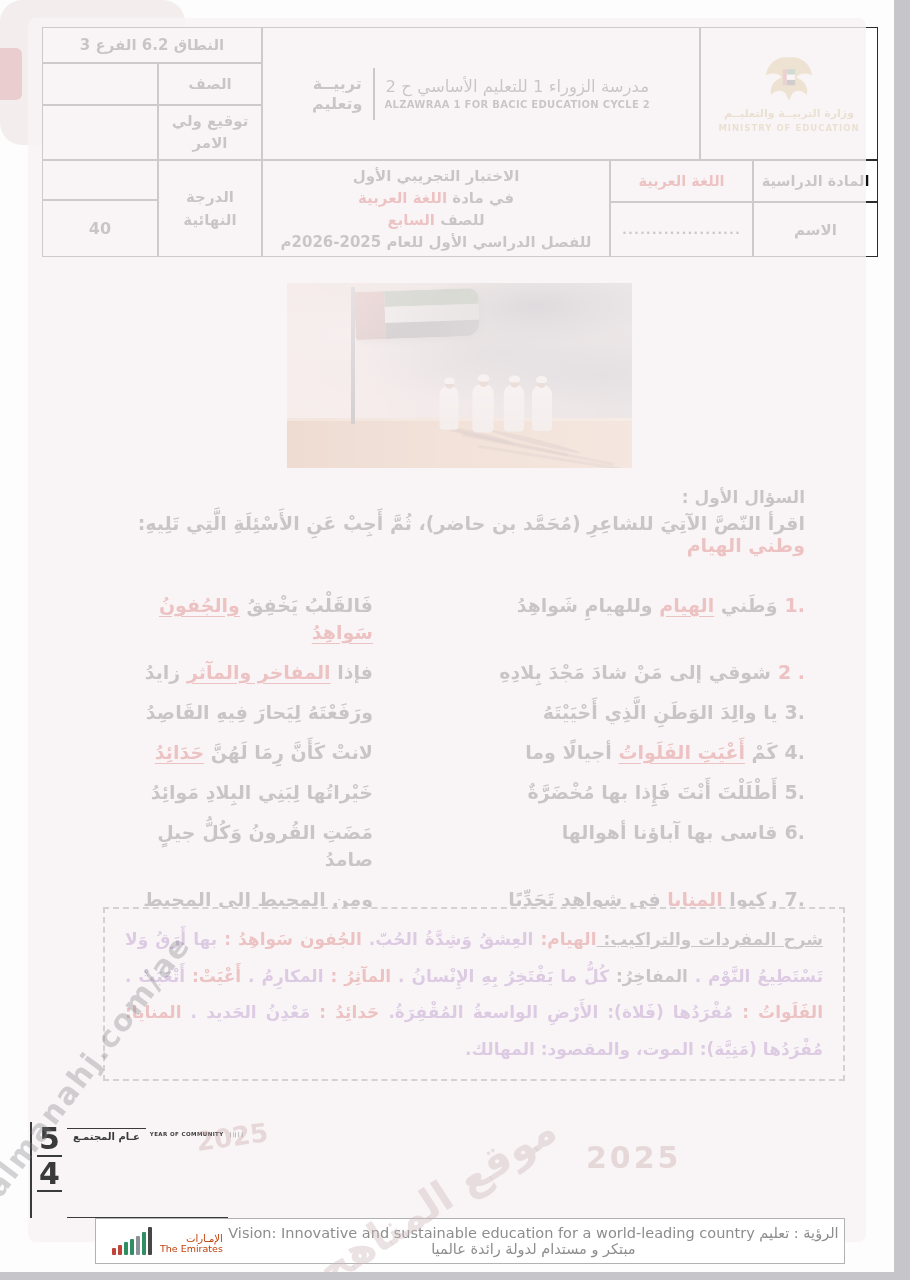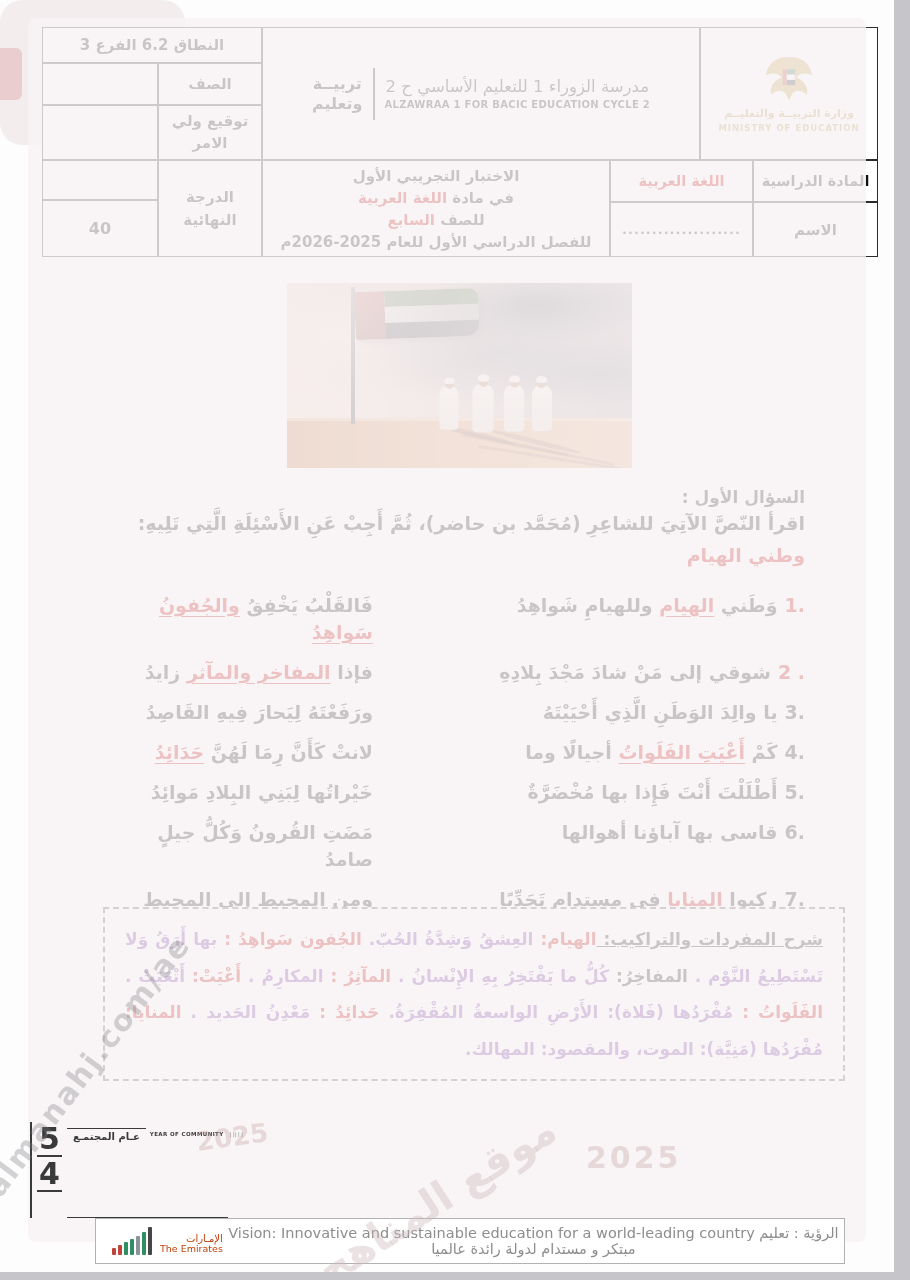--- a/index.html
+++ b/index.html
@@ -74,21 +74,21 @@
   .m3{left:63%;transform:scale(1.02)}
   .m4{left:71%;transform:scale(1)}
   .mshadow{position:absolute;bottom:16%;height:5px;background:rgba(100,55,45,.45);
       transform:rotate(14deg);border-radius:50%}
   .ms1{left:46%;width:70px}.ms2{left:58%;width:95px;bottom:13%}
 
   
   .question{position:absolute;left:115px;top:487px;width:690px;direction:rtl;text-align:right;color:#111}
   .q-title{font-size:17px;font-weight:bold}
   .q-instruction{font-size:19px;font-weight:bold;margin-top:5px}
-  .q-poem-title{font-size:19px;font-weight:bold;color:#c00000;margin-top:10px}
+  .q-poem-title{font-size:19px;font-weight:bold;color:#c00000;}
 
   .poem{position:absolute;left:105px;top:592px;width:700px;direction:rtl;color:#111}
   .pline{display:flex;justify-content:space-between;align-items:baseline;margin-bottom:13px;
          font-size:19px;font-weight:bold;line-height:27px}
   .ph-left{width:268px;text-align:right}
   .pnum{direction:ltr;unicode-bidi:embed;margin-left:7px}
 
   .seg-red{color:#c00000}
   .seg-rw{color:#c00000;text-decoration:underline;text-underline-offset:4px}
   .seg-purple{color:#7030a0}
@@ -249,21 +249,21 @@
       </div>
       <div class="pline">
         <div class="ph ph-right"><span class="pnum">5.</span><span>أَطْلَلْتَ أَنْتَ فَإِذا بها مُخْضَرَّةٌ</span></div>
         <div class="ph ph-left"><span>خَيْراتُها لِبَنِي البِلادِ مَوائِدُ</span></div>
       </div>
       <div class="pline">
         <div class="ph ph-right"><span class="pnum">6.</span><span>قاسى بها آباؤنا أهوالها</span></div>
         <div class="ph ph-left"><span>مَضَتِ القُرونُ وَكُلُّ جيلٍ صامدُ</span></div>
       </div>
       <div class="pline">
-        <div class="ph ph-right"><span class="pnum">7.</span><span>ركبوا </span><span class="seg-rw">المنايا</span><span> في مستدامِ تَحَدِّيًا</span></div>
+        <div class="ph ph-right"><span class="pnum">7.</span><span>ركبوا </span><span class="seg-rw">المنايا</span><span> في شواهدِ تَحَدِّيًا</span></div>
         <div class="ph ph-left"><span>ومن المحيط إلى المحيط شواهدُ</span></div>
       </div>
     </div>
 
   <div class="vocab"><span class="seg-head">شرح المفردات والتراكيب: </span><span class="seg-red">الهيام: </span><span class="seg-purple">العِشقُ وَشِدَّةُ الحُبّ. </span><span class="seg-red">الجُفون سَواهِدُ : </span><span class="seg-purple">بها أَرَقُ وَلا تَسْتَطِيعُ النَّوْم . </span><span class="seg-dark">المفاخِرُ: </span><span class="seg-purple">كُلُّ ما يَفْتَخِرُ بِهِ الإِنْسانُ . </span><span class="seg-red">المآثِرُ : </span><span class="seg-purple">المكارِمُ . </span><span class="seg-red">أَعْيَتْ: </span><span class="seg-purple">أَتْعَبَتْ . </span><span class="seg-red">الفَلَواتُ : </span><span class="seg-purple">مُفْرَدُها (فَلاة): الأَرْضِ الواسعةُ المُقْفِرَةُ. </span><span class="seg-red">حَدائِدُ : </span><span class="seg-purple">مَعْدِنُ الحَديد . </span><span class="seg-red">المنايا: </span><span class="seg-purple">مُفْرَدُها (مَنِيَّة): الموت، والمقصود: المهالك.</span></div>
 
   <div class="wm-tablet"></div>
   <div class="wm wm-site">almanahj.com/ae</div>
   <div class="wm wm-2025a">2025</div>
   <div class="wm wm-2025b">2025</div>

